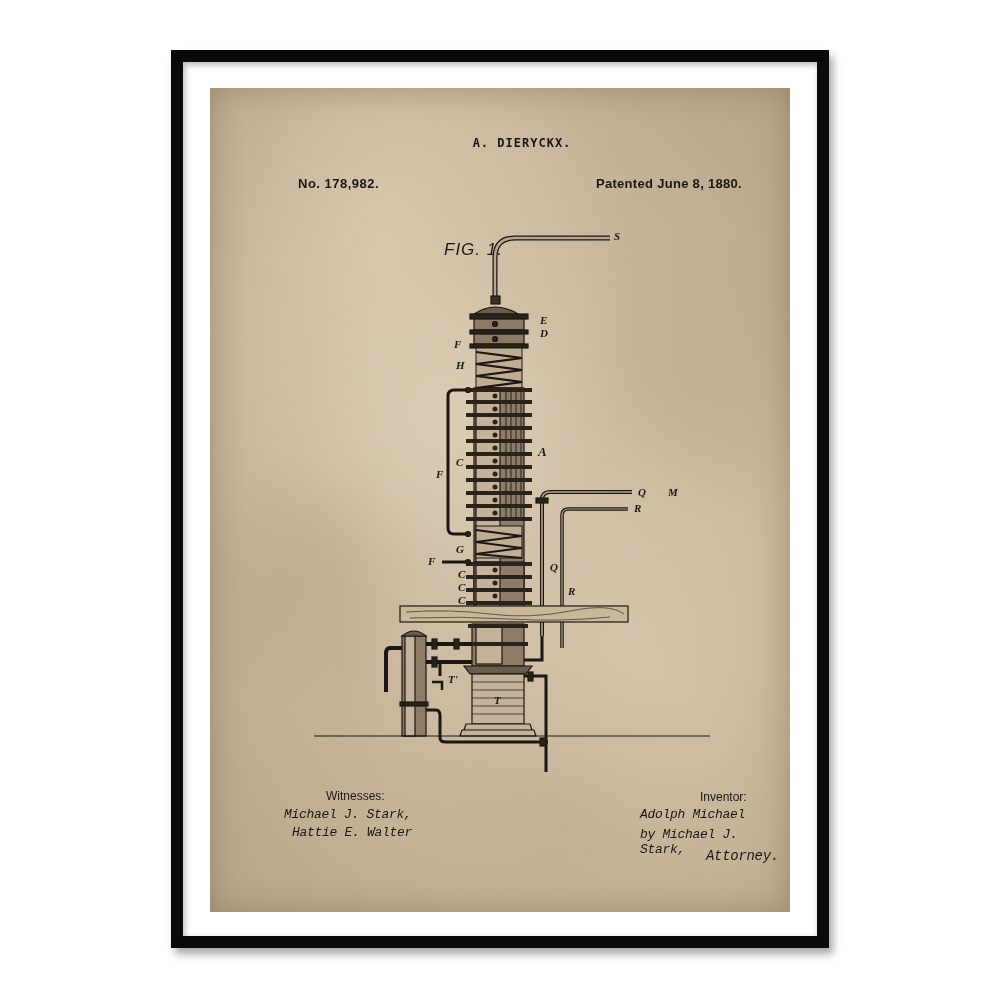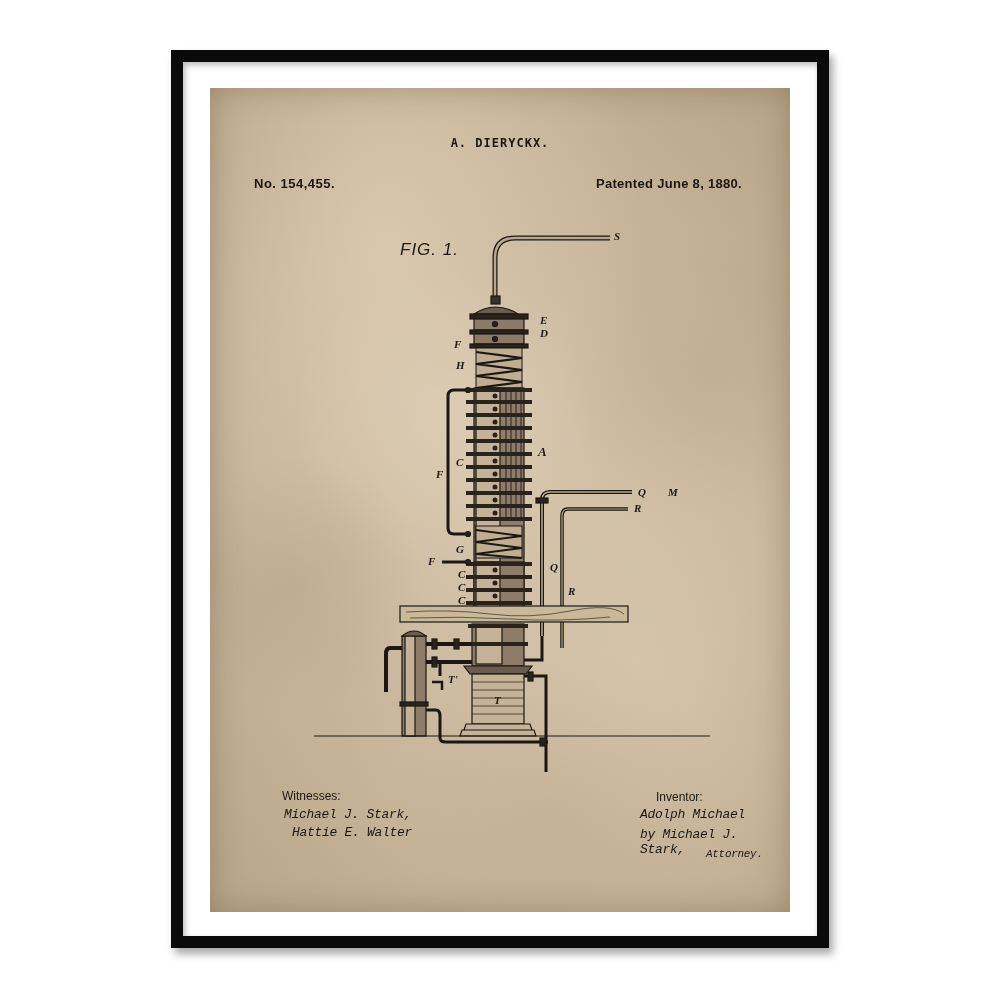--- a/index.html
+++ b/index.html
@@ -13,41 +13,41 @@
       radial-gradient(ellipse at 50% 50%, #cdbda4 0%, #c5b398 60%, #b7a487 100%);
     box-shadow: inset 0 0 30px rgba(120,95,65,0.45);
   }
   .paper::before { content:""; position:absolute; inset:0;
     background:
       radial-gradient(circle at 15% 60%, rgba(150,125,95,0.18) 0, rgba(150,125,95,0) 18%),
       radial-gradient(circle at 85% 35%, rgba(150,125,95,0.15) 0, rgba(150,125,95,0) 20%),
       radial-gradient(circle at 60% 90%, rgba(150,125,95,0.15) 0, rgba(150,125,95,0) 22%),
       radial-gradient(circle at 40% 40%, rgba(240,228,205,0.25) 0, rgba(240,228,205,0) 25%);
   }
-  .txt { position:absolute; color:#1c1712; }
+  .txt { position:absolute; color:#1c1712;padding-left:44px; }
   .inventor-name { left:0; right:0; top:48px; text-align:center; font-family:"DejaVu Sans Mono", monospace; font-weight:bold; font-size:12px; letter-spacing:1px; }
   .title { left:0; right:0; top:62px; text-align:center; font-family:"DejaVu Sans Mono", monospace; font-size:12px; letter-spacing:0.5px; }
   .patno { left:44px; top:88px; font-family:"Liberation Sans", sans-serif; font-weight:bold; font-size:13px; letter-spacing:0.5px; }
   .patdate { right:48px; top:88px; font-family:"Liberation Sans", sans-serif; font-weight:bold; font-size:13px; letter-spacing:0.3px;margin-left:45px; }
   .fig { left:190px; top:152px; font-family:Liberation Sans, sans-serif; font-style:italic; font-size:17px; letter-spacing:1px; }
   .lbl { position:absolute; font-family:"Liberation Serif", serif; font-style:italic; font-weight:bold; font-size:11px; color:#1c1712; }
   .witnesses-h { left:72px; top:701px; font-family:"Liberation Sans", sans-serif; font-weight:normal; font-size:12px; }
   .inventor-h { left:446px; top:702px; font-family:"Liberation Sans", sans-serif; font-weight:normal; font-size:12px; }
   .sig { position:absolute; font-family:Liberation Mono, monospace; font-style:italic; font-size:13px; color:#1c1712; letter-spacing:-0.3px;margin-left:28px; }
   svg.drawing { position:absolute; left:0; top:0; }
 </style>
 </head>
 <body>
 
 <div class="frame">
   <div class="mat">
     <div class="paper">
 
       <div class="txt inventor-name">A. DIERYCKX.</div>
-      <div class="txt patno">No. 154,455.</div>
+      <div class="txt patno">No. 178,982.</div>
       <div class="txt patdate">Patented June 8, 1880.</div>
       <div class="txt fig">FIG. 1.</div>
 
       <svg class="drawing" width="580" height="824" viewBox="0 0 580 824">
         <g stroke="#1c1712" fill="none" stroke-width="1.2">
 
           <path d="M285 212 L285 170 Q285 150 305 150 L400 150" stroke-width="5"></path>
           <path d="M285 212 L285 170 Q285 150 305 150 L400 150" stroke="#b8a78c" stroke-width="2.5"></path>
           <rect x="281" y="208" width="9" height="8" fill="#3a3129"></rect>
 
@@ -189,17 +189,17 @@
       <span class="lbl" style="left:238px;top:585px;">T'</span>
       <span class="lbl" style="left:284px;top:606px;">T</span>
 
       <div class="txt witnesses-h">Witnesses:</div>
       <div class="sig" style="left:46px;top:719px;">Michael J. Stark,</div>
       <div class="sig" style="left:54px;top:737px;">Hattie E. Walter</div>
 
       <div class="txt inventor-h">Inventor:</div>
       <div class="sig" style="left:402px;top:719px;">Adolph Michael</div>
       <div class="sig" style="left:402px;top:739px;">by Michael J. Stark,</div>
-      <div class="sig" style="left:468px;top:760px;font-size:11px;">Attorney.</div>
+      <div class="sig" style="left:468px;top:760px;font-size:14px;">Attorney.</div>
 
     </div>
   </div>
 </div>
 
 </body></html>

